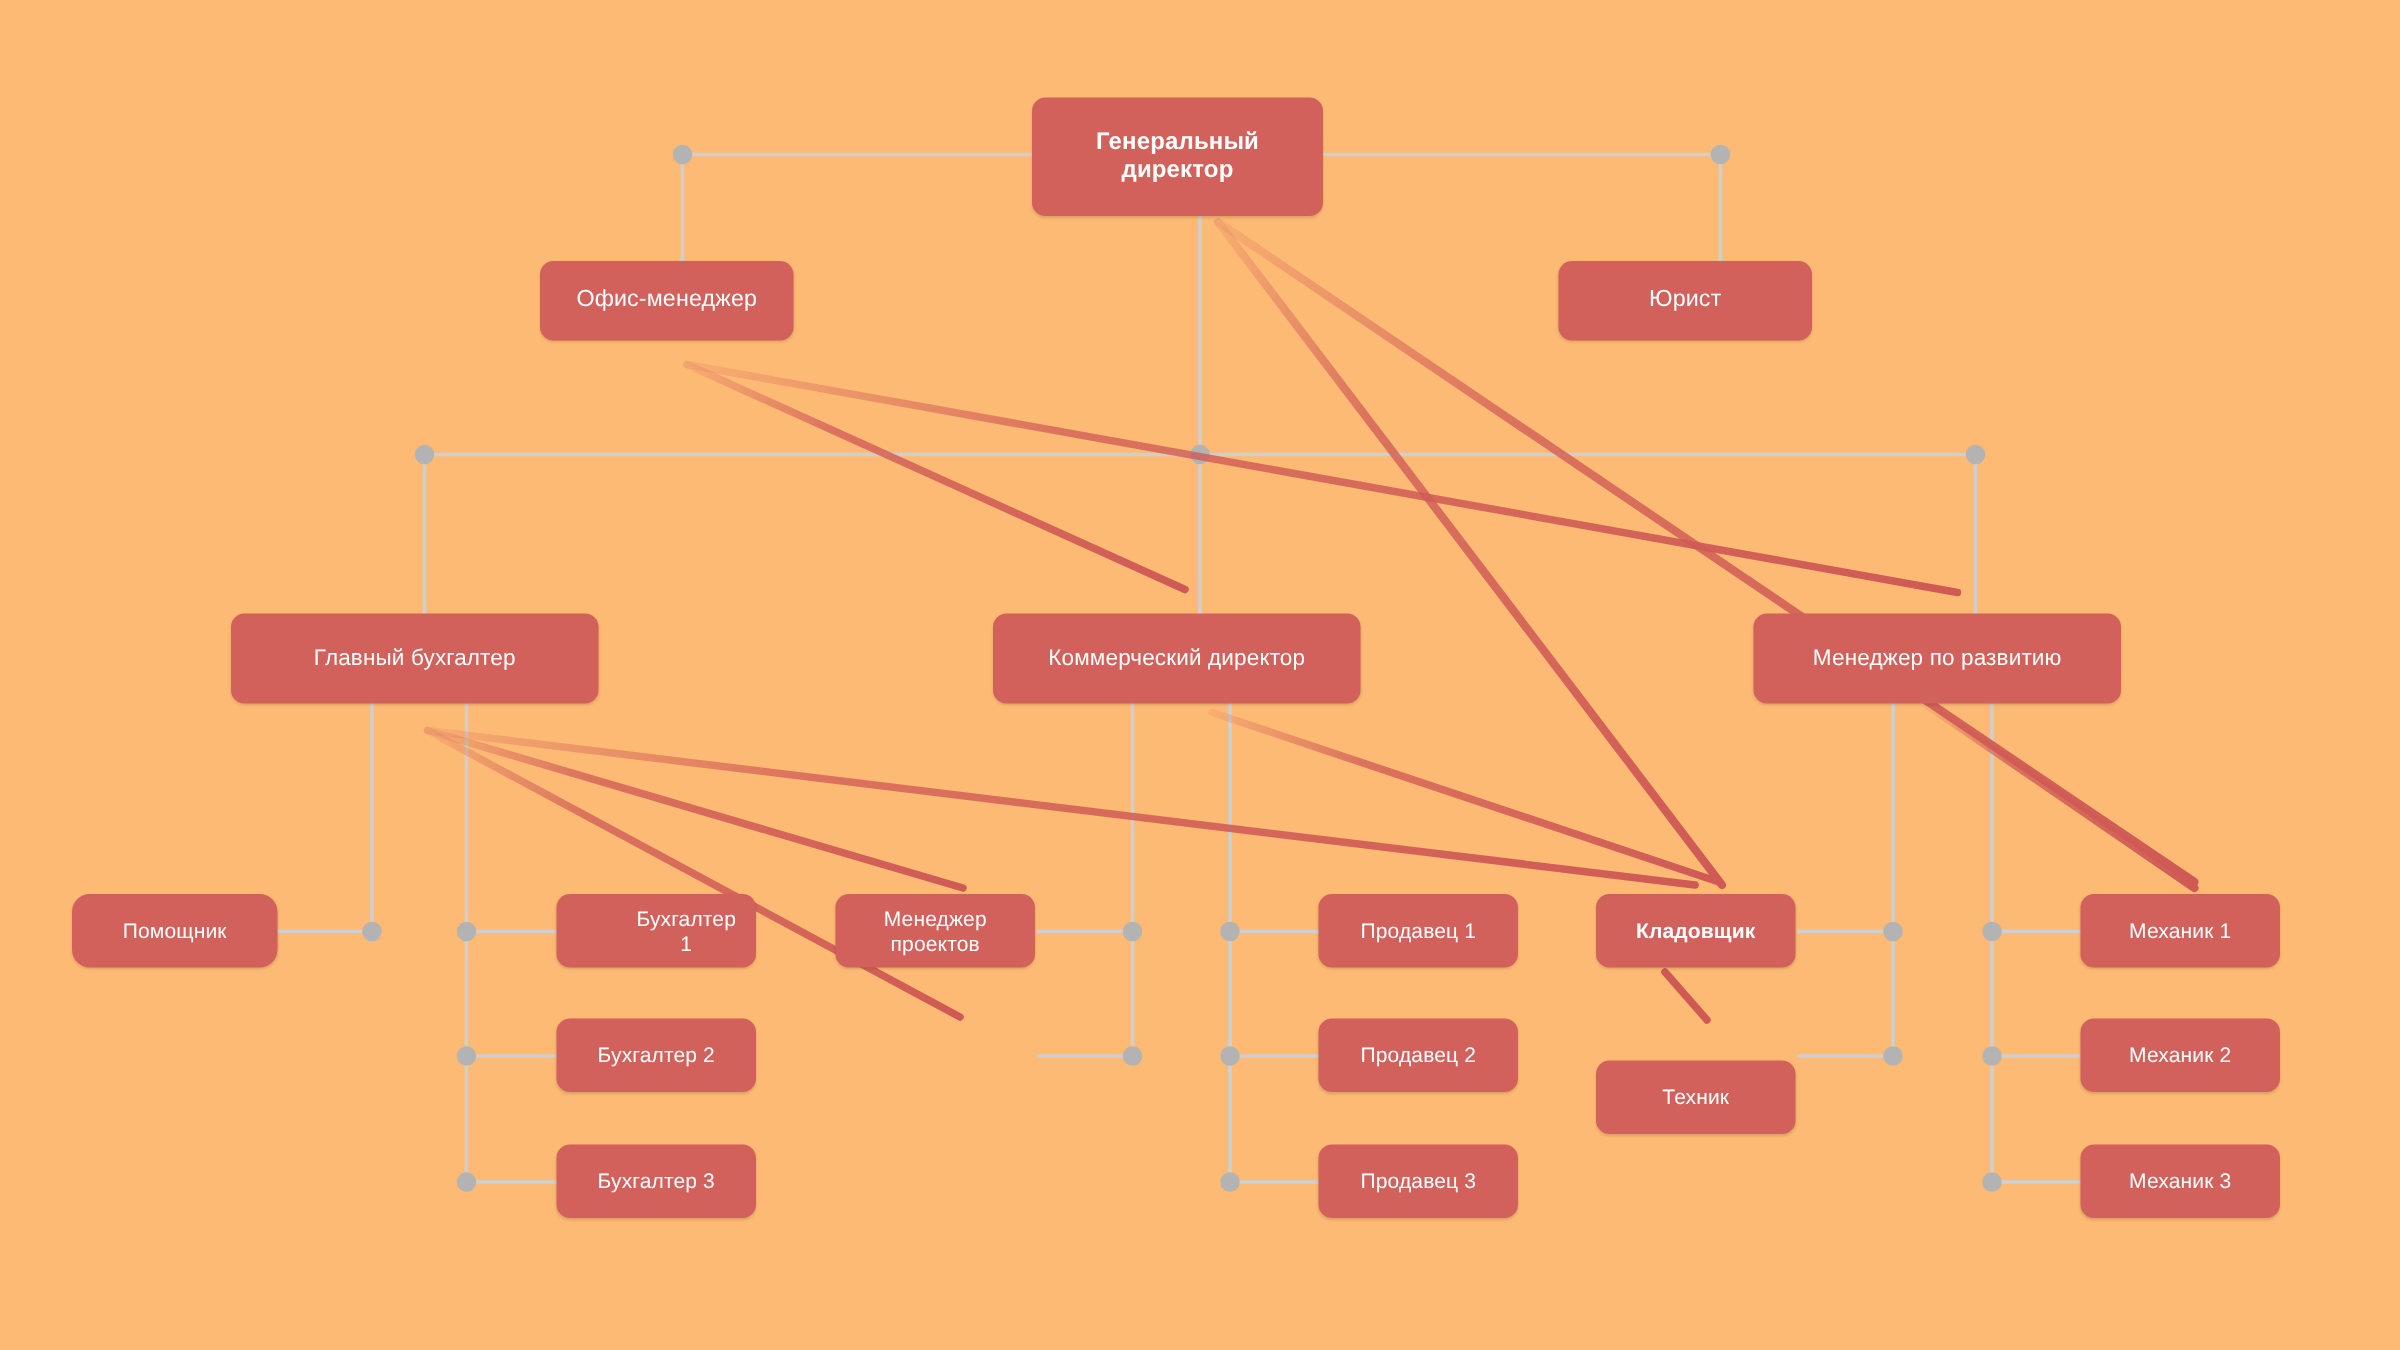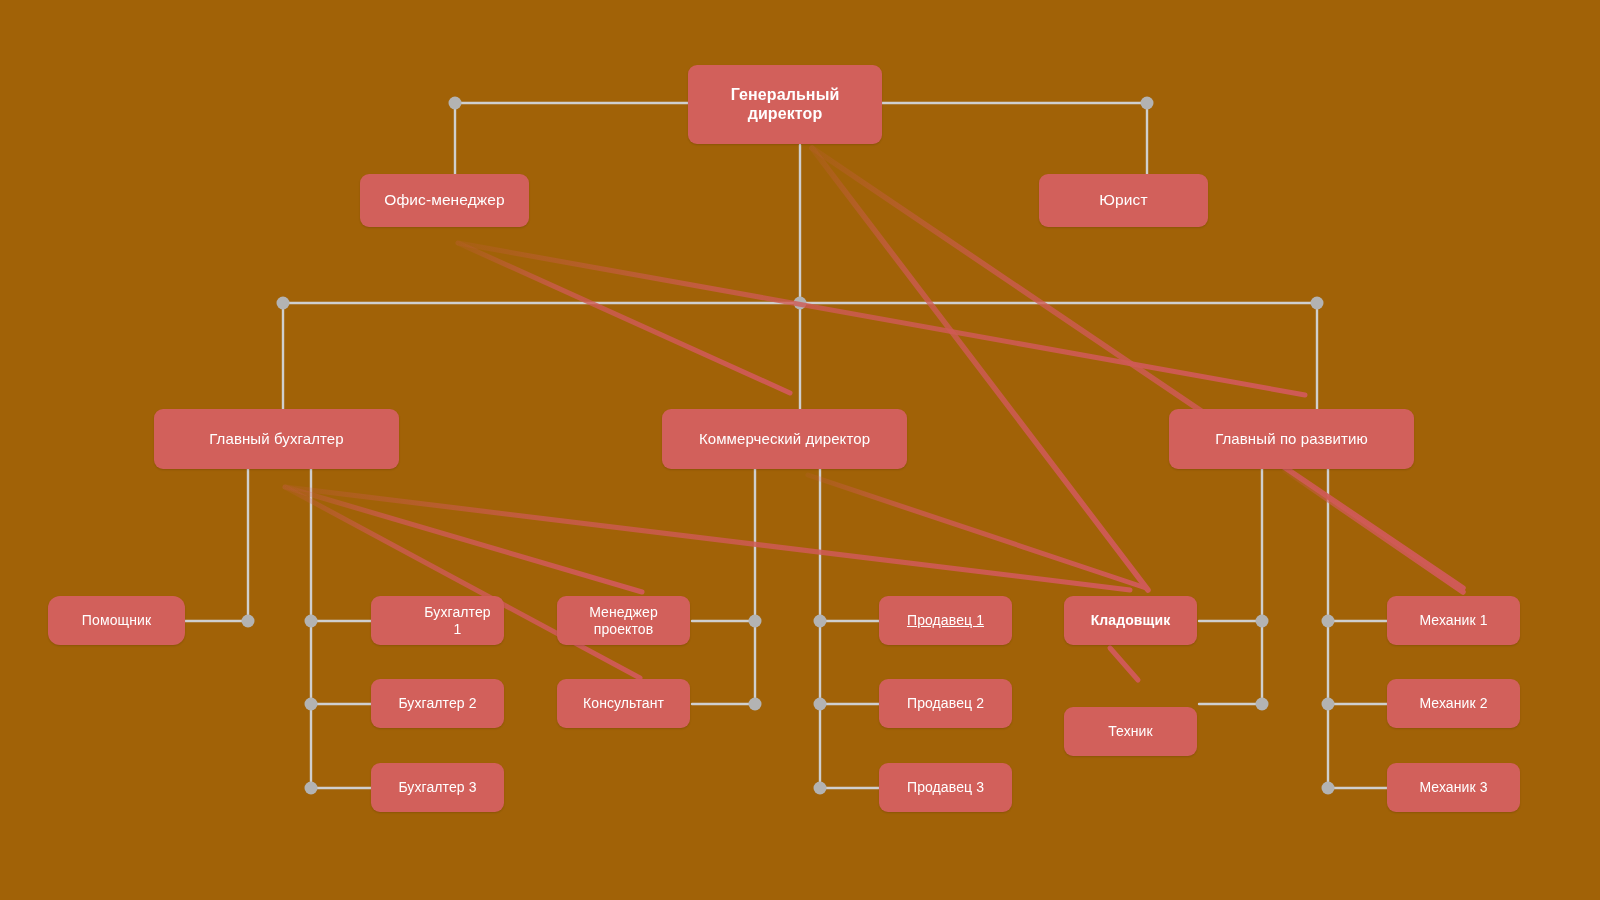--- a/index.html
+++ b/index.html
@@ -10,21 +10,21 @@
   body {
     width: 1600px;
     height: 900px;
     font-family: "Liberation Sans", "DejaVu Sans", sans-serif;
     overflow: hidden;
   }
   #chart-root {
     position: relative;
     width: 1600px;
     height: 900px;
-    background: #a16207;
+    background: #fdba74;
   }
   #connector-layer {
     position: absolute;
     left: 0;
     top: 0;
     width: 1600px;
     height: 900px;
     pointer-events: none;
   }
   .node {
@@ -179,46 +179,43 @@
 
   <div class="node lvl3" style="left:154px; top:409px; width:245px; height:60px;align-items:center;">
     <span class="node-label">Главный бухгалтер</span>
   </div>
 
   <div class="node lvl3" style="left:662px; top:409px; width:245px; height:60px;">
     <span class="node-label">Коммерческий директор</span>
   </div>
 
   <div class="node lvl3" style="left:1169px; top:409px; width:245px; height:60px;">
-    <span class="node-label">Главный по развитию</span>
+    <span class="node-label">Менеджер по развитию</span>
   </div>
 
   <div class="node leaf" style="left:48px; top:596px; width:137px; height:49px;border-radius:12px;">
     <span class="node-label">Помощник</span>
   </div>
 
   <div class="node leaf" style="left:371px; top:596px; width:133px; height:49px;padding-left:48px;">
     <span class="node-label">Бухгалтер 1</span>
   </div>
   <div class="node leaf" style="left:371px; top:679px; width:133px; height:49px;">
     <span class="node-label">Бухгалтер 2</span>
   </div>
   <div class="node leaf" style="left:371px; top:763px; width:133px; height:49px;">
     <span class="node-label">Бухгалтер 3</span>
   </div>
 
   <div class="node leaf" style="left:557px; top:596px; width:133px; height:49px;">
     <span class="node-label">Менеджер
 проектов</span>
   </div>
-  <div class="node leaf" style="left:557px; top:679px; width:133px; height:49px;">
-    <span class="node-label">Консультант</span>
-  </div>
-
-  <div class="node leaf" style="left:879px; top:596px; width:133px; height:49px;text-decoration:underline;">
+
+  <div class="node leaf" style="left:879px; top:596px; width:133px; height:49px;">
     <span class="node-label">Продавец 1</span>
   </div>
   <div class="node leaf" style="left:879px; top:679px; width:133px; height:49px;">
     <span class="node-label">Продавец 2</span>
   </div>
   <div class="node leaf" style="left:879px; top:763px; width:133px; height:49px;">
     <span class="node-label">Продавец 3</span>
   </div>
 
   <div class="node leaf" style="left:1064px; top:596px; width:133px; height:49px;font-weight:bold;">

